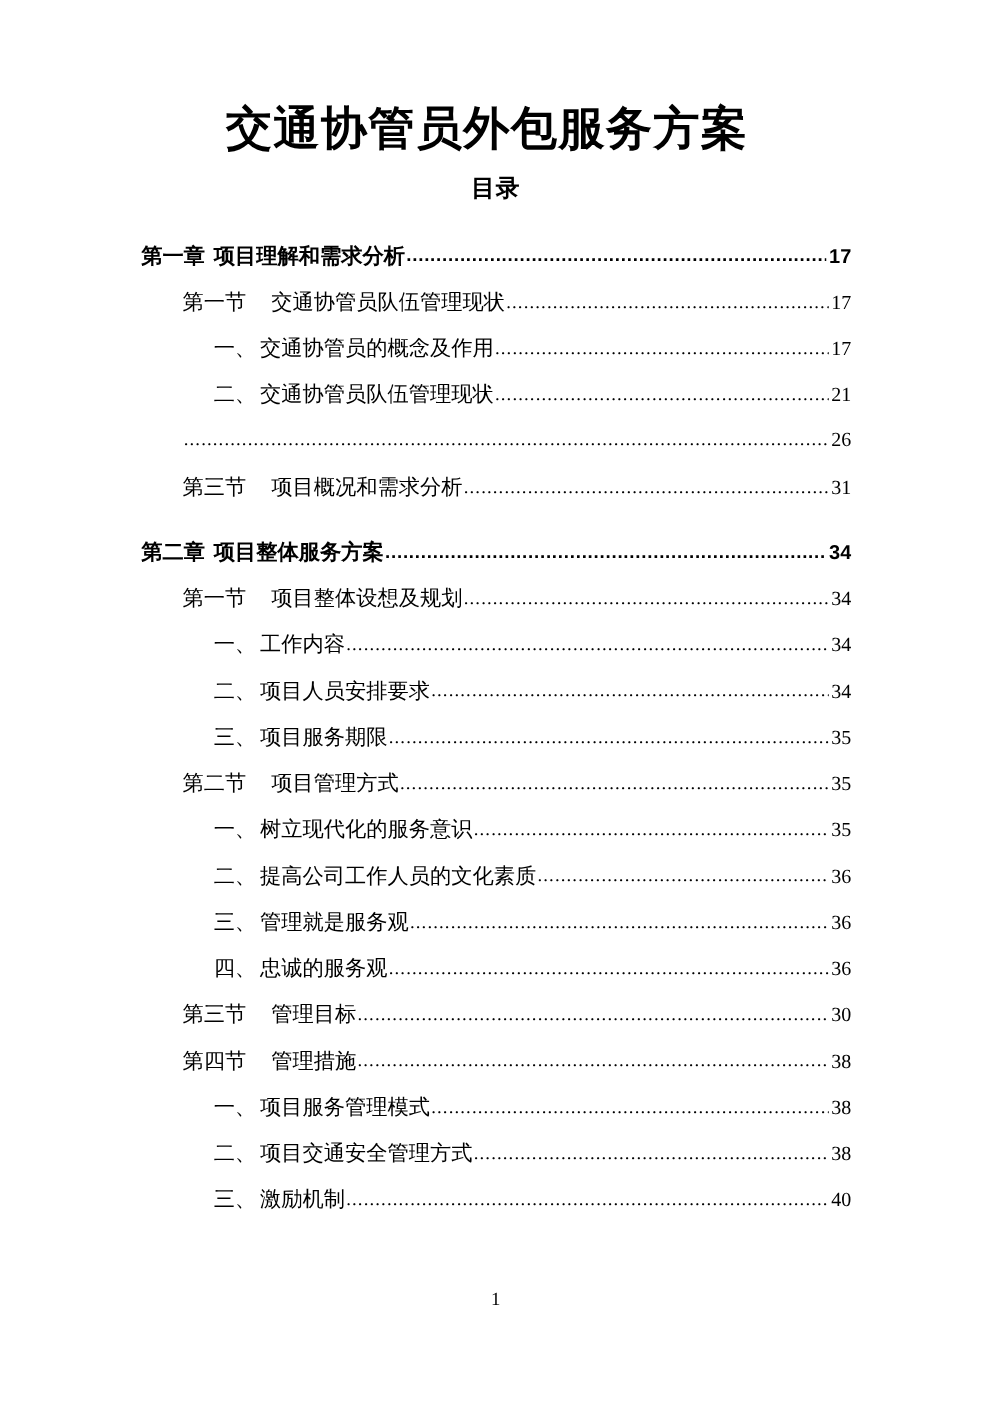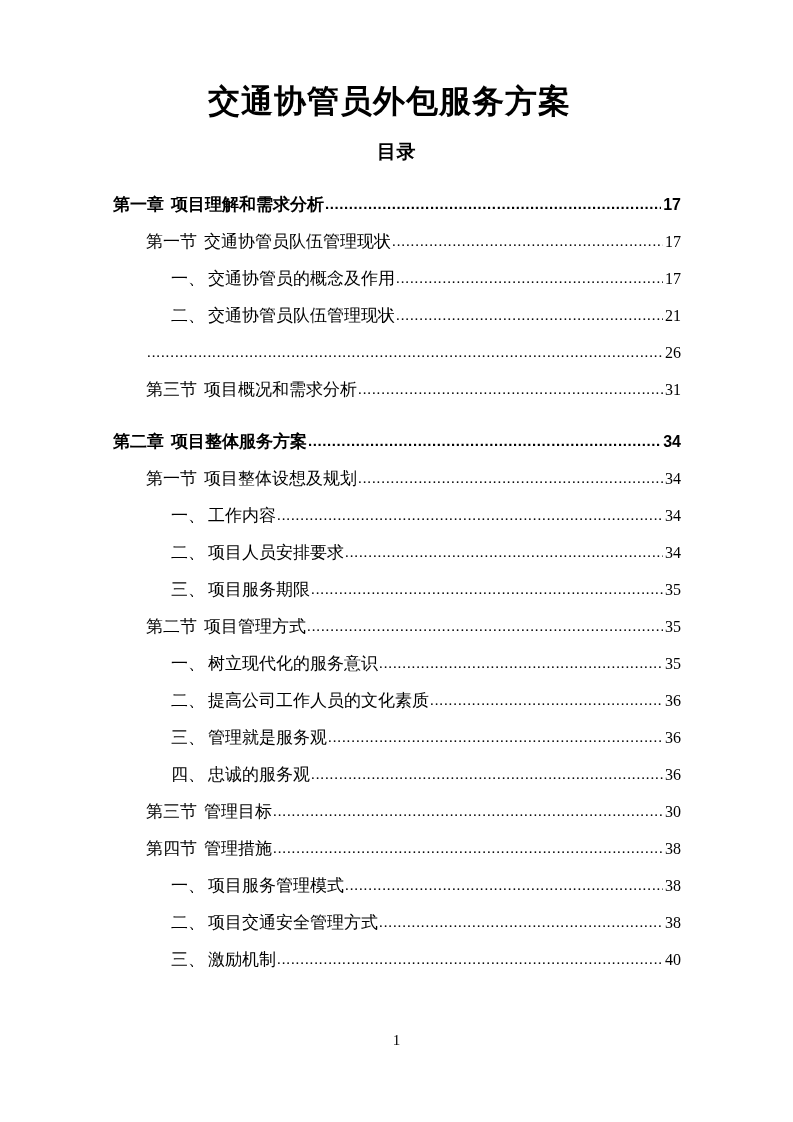--- a/index.html
+++ b/index.html
@@ -21,23 +21,23 @@
     box-sizing: border-box;
   }
 
   
   .doc-title {
     position: absolute;
     left: 0;
     right: 14px;
     top: 84px;
     text-align: center;
-    font-family: Liberation Mono, monospace;
+    font-family: Liberation Serif, serif;
     font-weight: bold;
-    font-size: 32px;
+    font-size: 37px;
     line-height: 40px;
     letter-spacing: 1px;
     white-space: nowrap;
   }
   .doc-subtitle {
     position: absolute;
     left: 0;
     right: 0;
     top: 140px;
     text-align: center;
@@ -104,21 +104,21 @@
   .lvl1 .leader { font-family: "Liberation Sans", "DejaVu Sans", sans-serif; font-weight: bold; font-size: 15px; letter-spacing: 0.6px; }
   .lvl1 .num { margin-right: 7px; margin-top: 32px; }
 
   
   .lvl2 {
     font-family: "Liberation Serif", "DejaVu Serif", serif;
     font-size: 17px;
     padding-left: 33px;
   }
   .lvl2 .pageno { font-size: 16px; }
-  .lvl2 .num { margin-right: 7px; }
+  .lvl2 .num { margin-right: 20px; }
 
   
   .lvl3 {
     font-family: "Liberation Serif", "DejaVu Serif", serif;
     font-size: 17px;
     padding-left: 58px;
   }
   .lvl3 .pageno { font-size: 16px; }
   .lvl3 .num { margin-right: 3px; }
 

